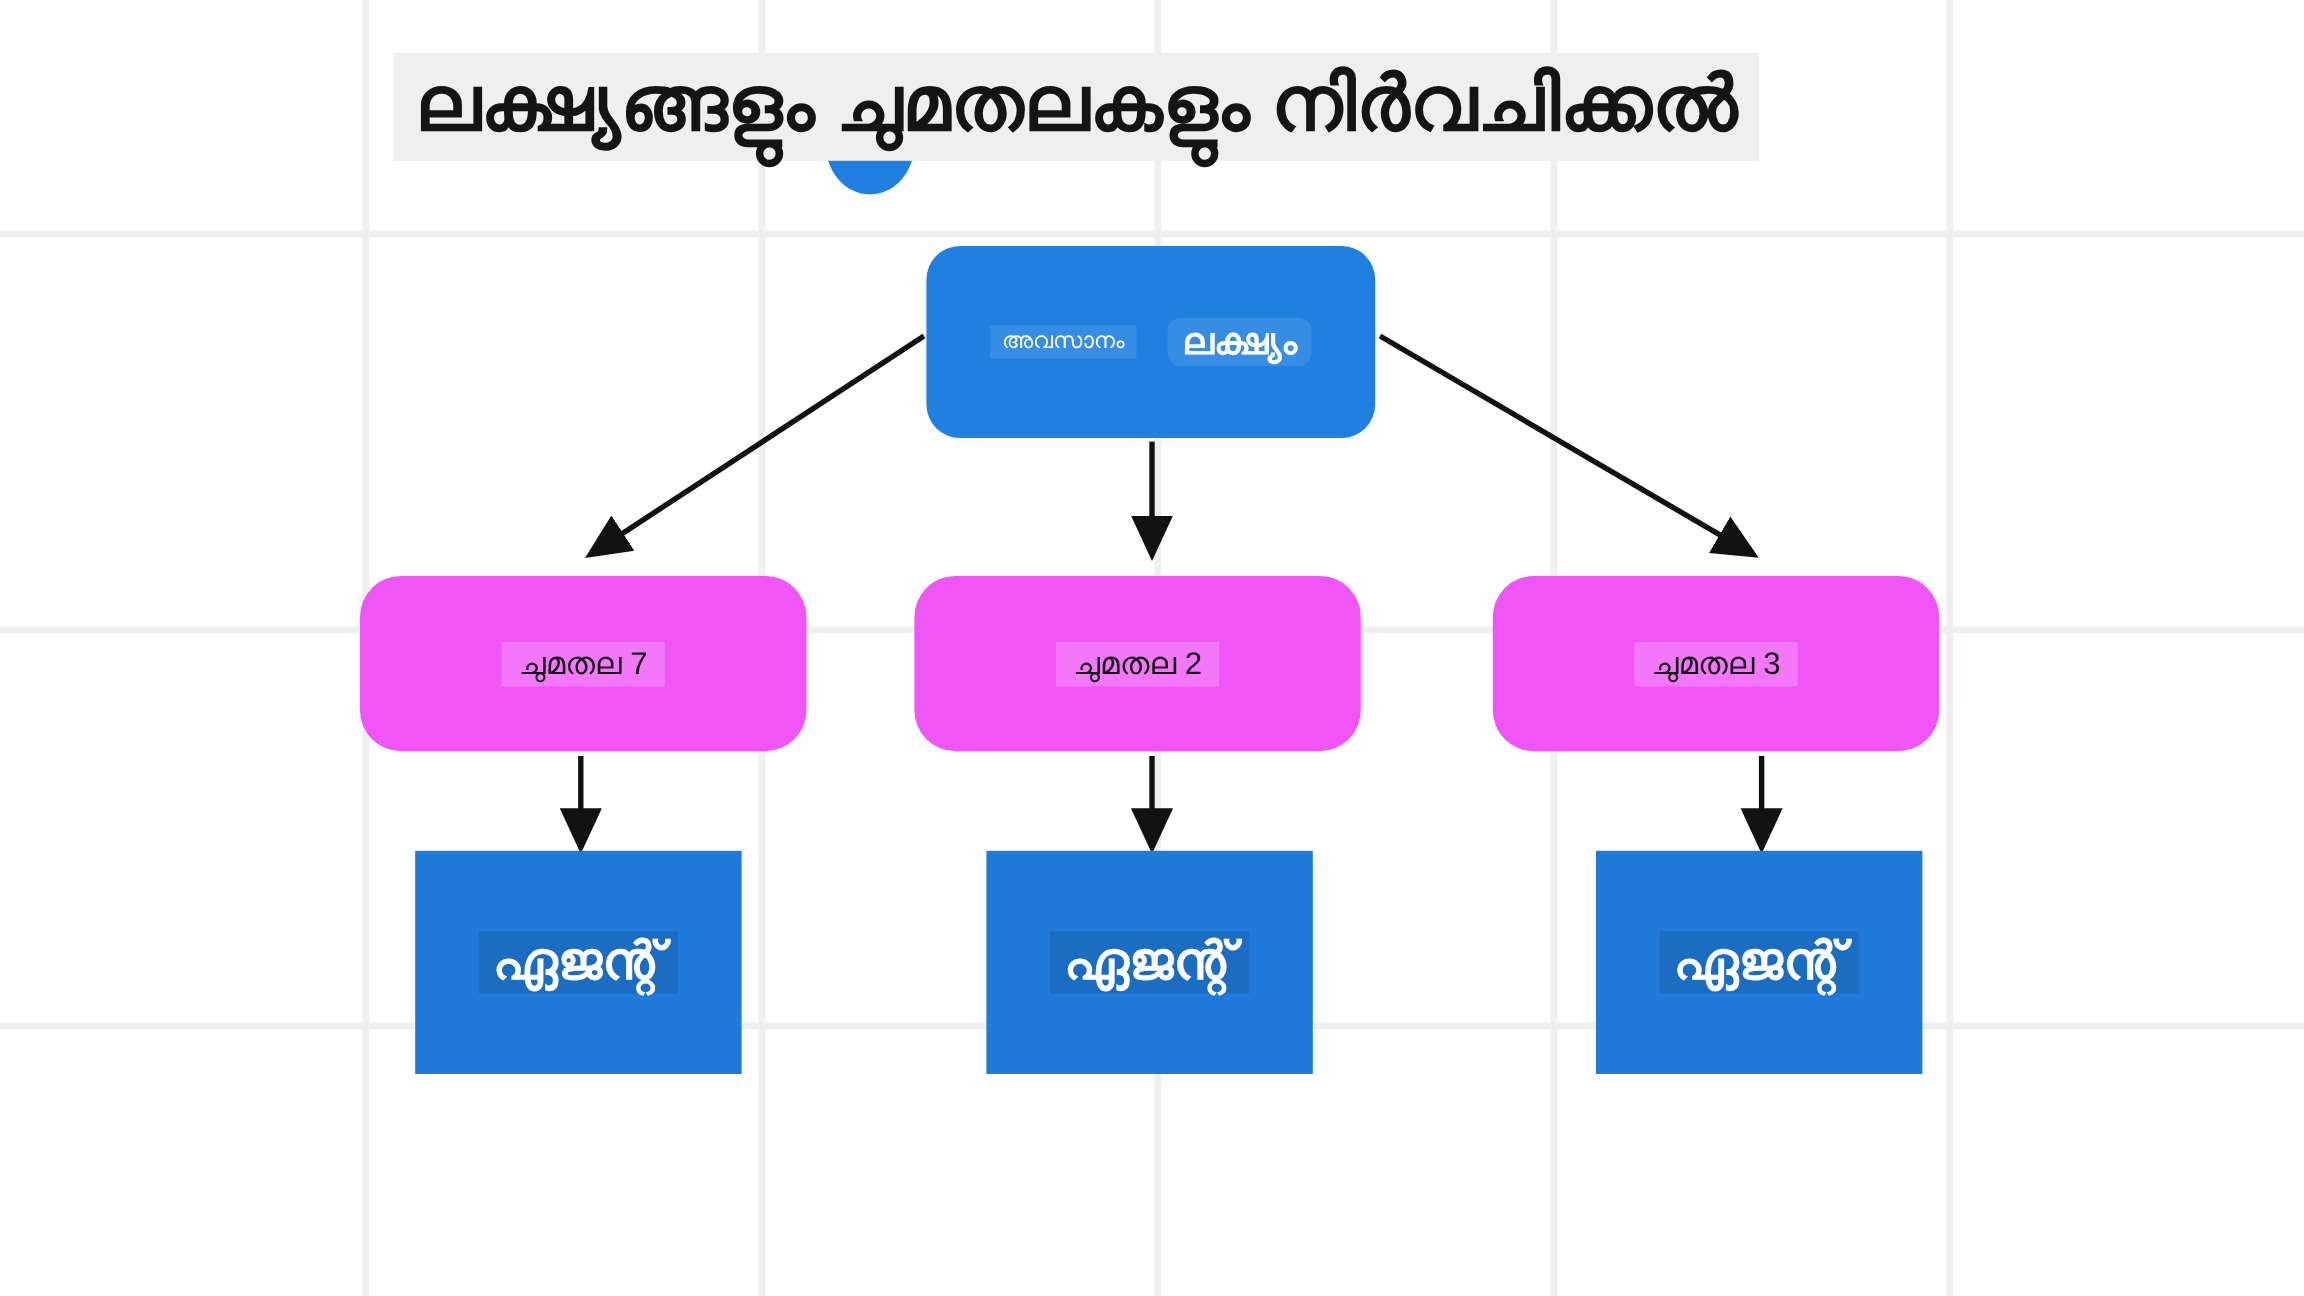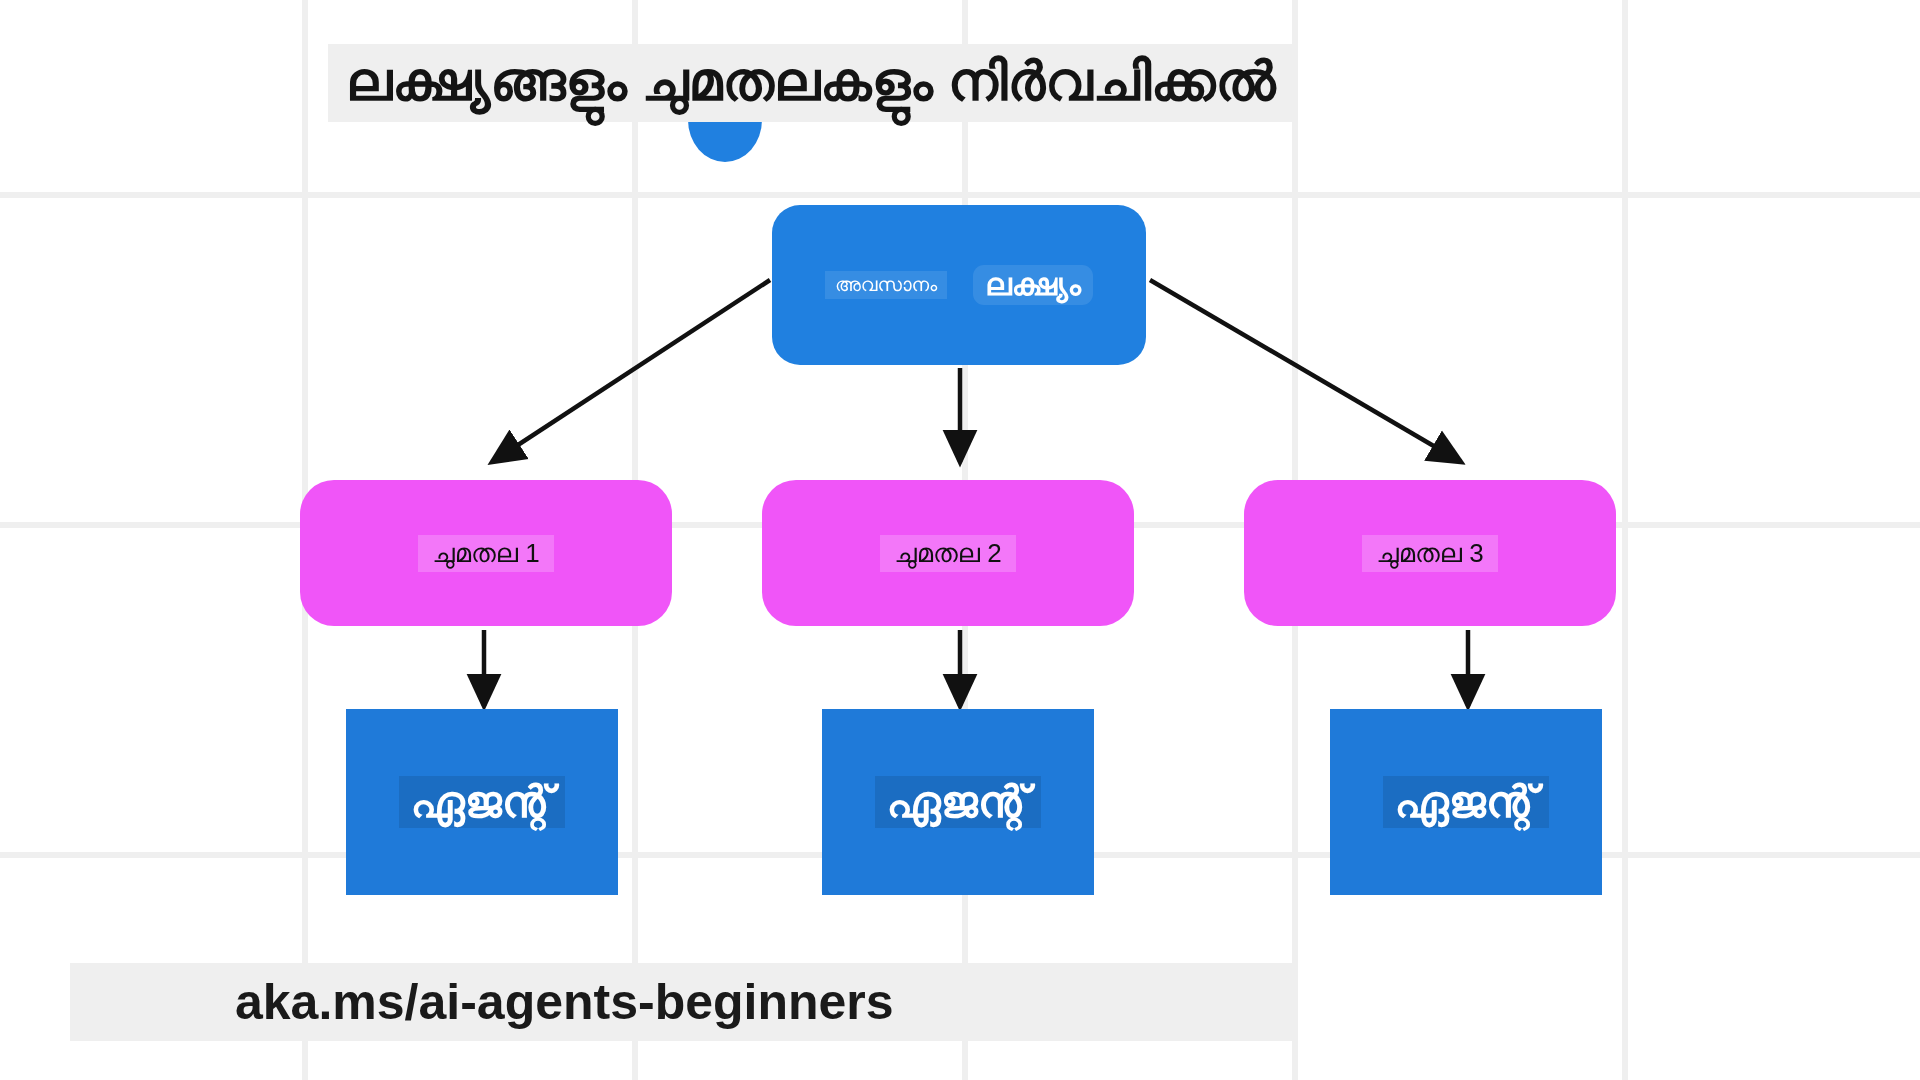--- a/index.html
+++ b/index.html
@@ -46,21 +46,21 @@
   
   .title-band {
     position: absolute;
     left: 328px;
     top: 44px;
     background: #efefef;
     padding: 6px 18px 10px 18px;
     white-space: nowrap;
   }
   .title-text {
-    font-size: 54px;
+    font-size: 64px;
     font-weight: 700;
     color: #141414;
     letter-spacing: 0px;
     line-height: 1.15;
   }
 
   
   .edges {
     position: absolute;
     inset: 0;
@@ -190,36 +190,33 @@
 
     <line x1="1468" y1="630" x2="1468" y2="706" stroke="#111111" stroke-width="4.5" marker-end="url(#arrowhead)"></line>
   </svg>
 
   <div class="node node-goal">
     <div class="goal-sub">അവസാനം</div>
     <div class="goal-main">ലക്ഷ്യം</div>
   </div>
 
   <div class="node node-task t1">
-    <div class="task-label">ചുമതല 1</div>
+    <div class="task-label">ചുമതല 7</div>
   </div>
   <div class="node node-task t2">
     <div class="task-label">ചുമതല 2</div>
   </div>
   <div class="node node-task t3">
     <div class="task-label">ചുമതല 3</div>
   </div>
 
   <div class="node node-agent a1">
     <div class="agent-label">ഏജന്റ്</div>
   </div>
   <div class="node node-agent a2">
     <div class="agent-label">ഏജന്റ്</div>
   </div>
   <div class="node node-agent a3">
     <div class="agent-label">ഏജന്റ്</div>
   </div>
 
-  <div class="footer-band">
-    <div class="footer-text">aka.ms/ai-agents-beginners</div>
-  </div>
 
 </div>
 
 </body></html>

